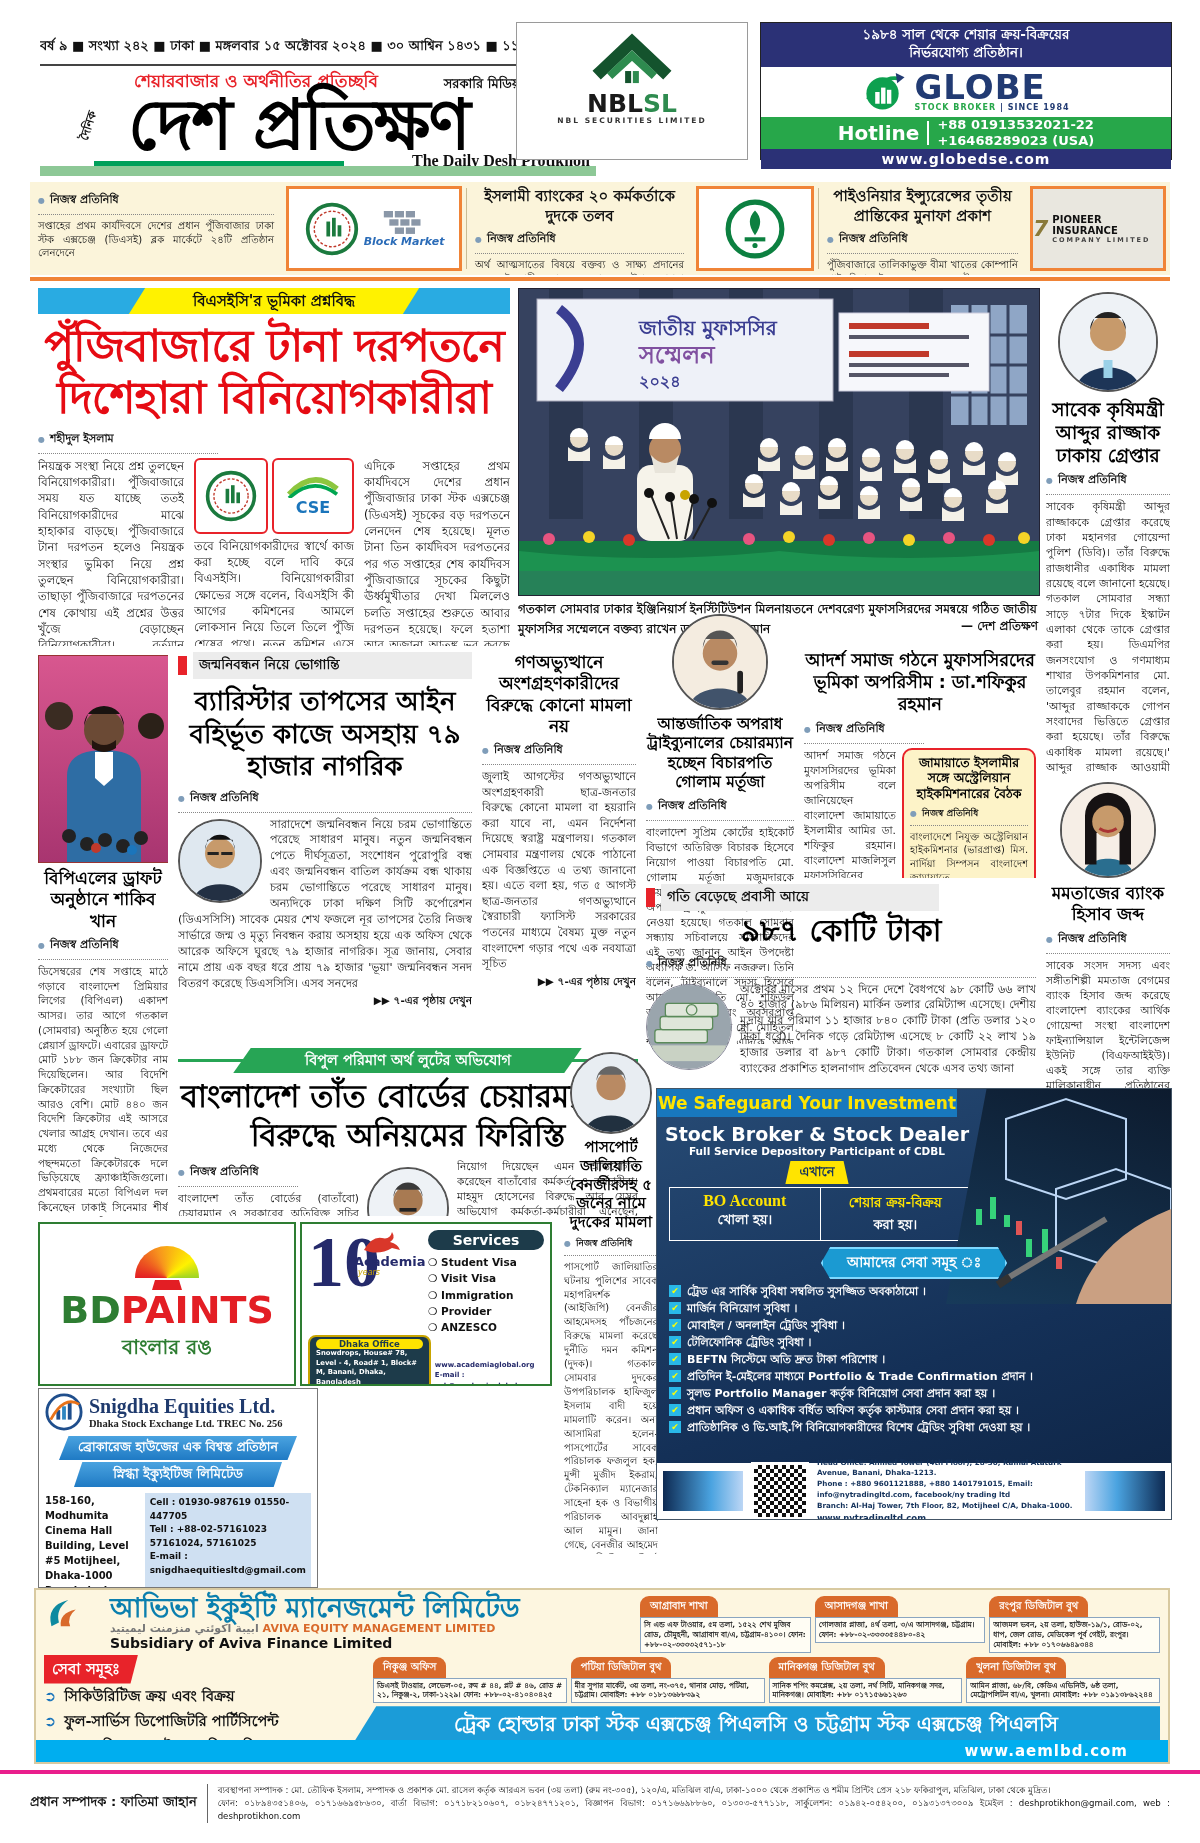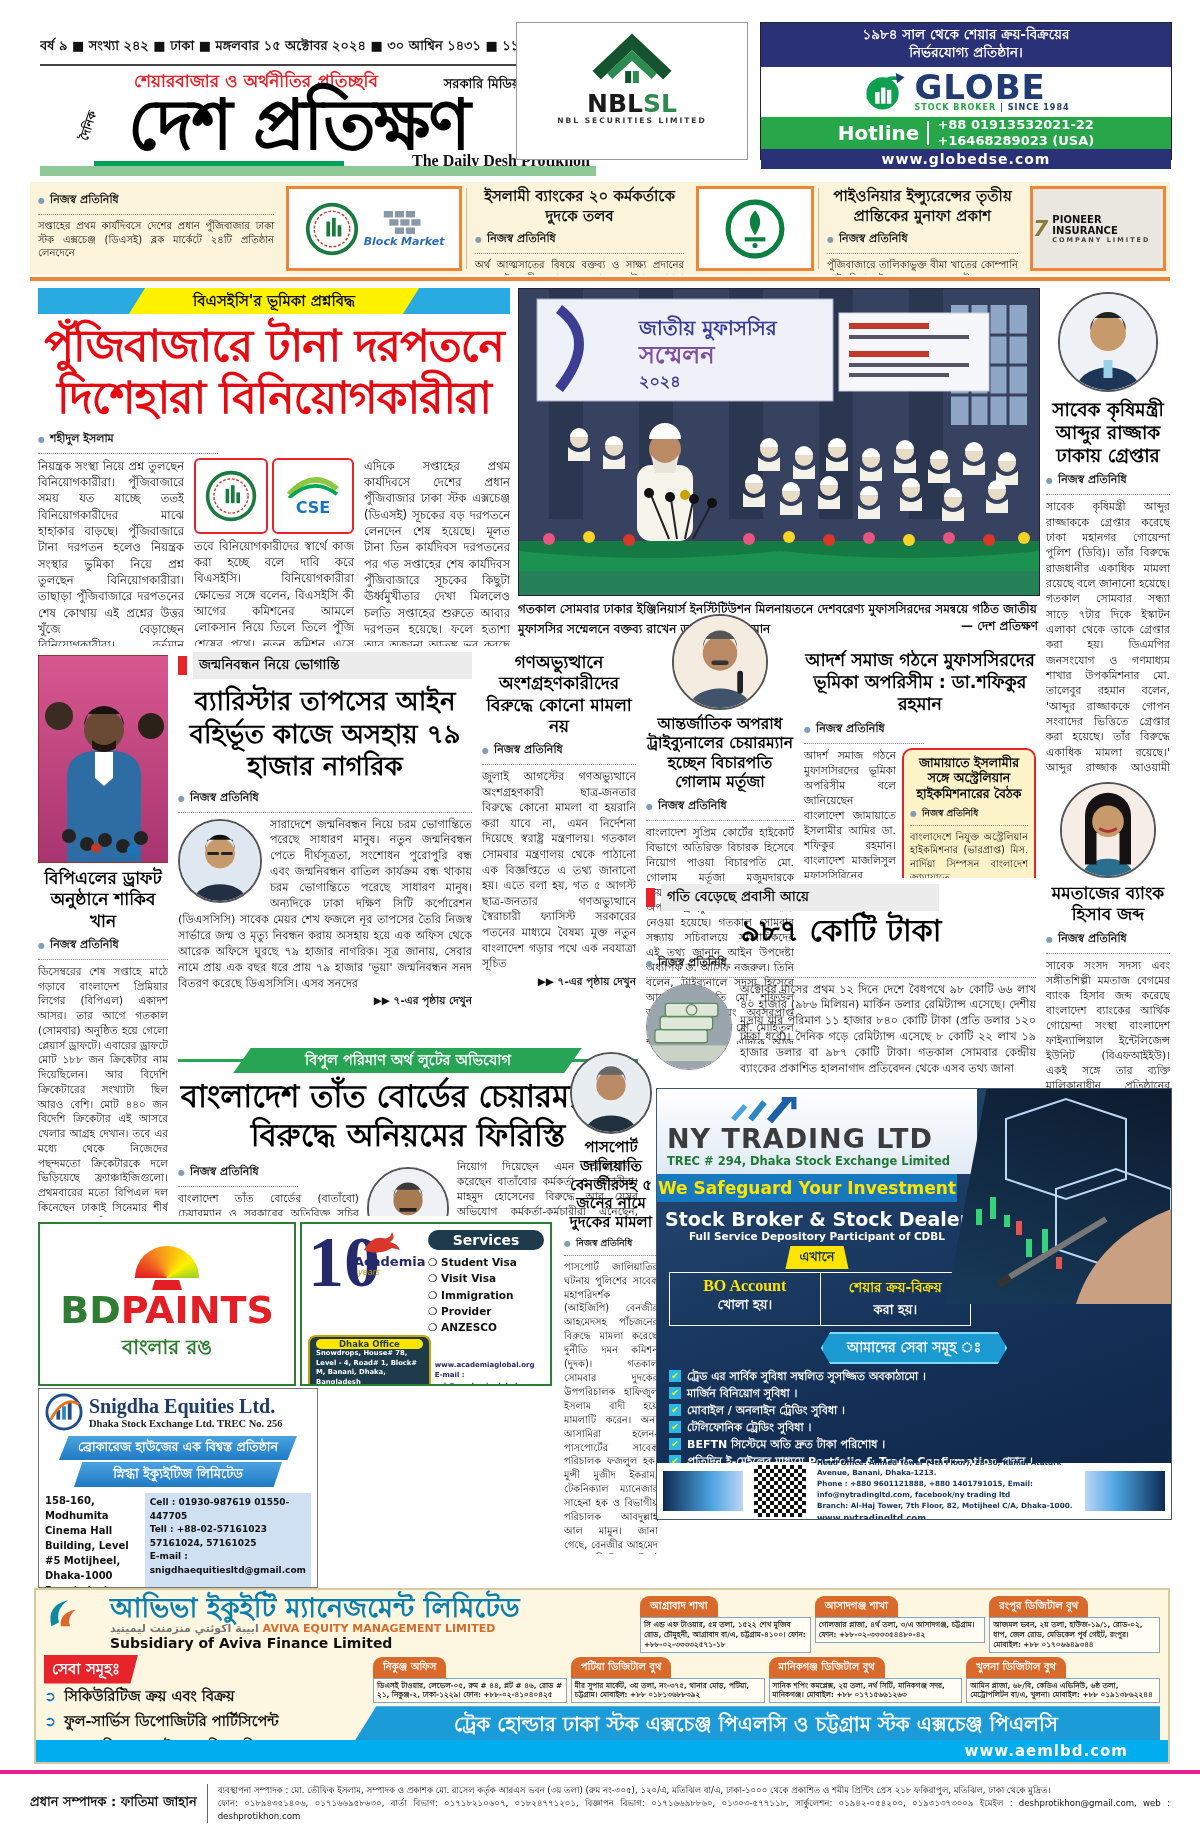--- a/index.html
+++ b/index.html
@@ -585,30 +585,20 @@
           </g>
         <g fill="#e05555">
             <rect x="70" y="132" width="6" height="14"></rect>
             <rect x="110" y="168" width="6" height="12"></rect>
           </g>
         <path d="M225 215 L130 215 Q150 150 225 120 Z" fill="#caa082"></path>
         <path d="M60 190 L160 130" stroke="#777" stroke-width="6"></path>
           <path d="M52 196 L64 188" stroke="#333" stroke-width="8"></path>
       </svg>
     </div>
-    <div style="width:300px;background:linear-gradient(180deg,#fff,#dfeaf5);padding:8px 10px 6px;">
-      <svg viewBox="0 0 90 30" style="width:80px;height:26px;margin-left:60px;">
-        <path d="M6 26 L20 10" stroke="#4aa3e0" stroke-width="6"></path>
-          <path d="M26 26 L42 6" stroke="#2e86c1" stroke-width="7"></path>
-          <path d="M48 28 L70 2" stroke="#1b5fa8" stroke-width="8"></path>
-          <path d="M62 2 L76 2 L76 14" fill="none" stroke="#1b5fa8" stroke-width="6"></path>
-      </svg>
-      <div style="font-size:27px;font-weight:800;color:#3c3c3c;letter-spacing:1px;">NY TRADING LTD</div>
-      <div style="font-size:11.5px;font-weight:800;color:#1e7a34;">TREC # 294, Dhaka Stock Exchange Limited</div>
-    </div>
     <div style="width:300px;background:#1878be;color:#ffe400;font-weight:800;font-size:17px;text-align:center;padding:4px 0;">We Safeguard Your Investment</div>
     <div class="ctr" style="color:#fff;font-weight:800;font-size:19px;margin-top:6px;width:320px;">Stock Broker &amp; Stock Dealer</div>
     <div class="ctr" style="color:#fff;font-weight:bold;font-size:10.5px;width:320px;">Full Service Depository Participant of CDBL</div>
     <div class="ctr" style="width:320px;margin-top:4px;">
       <span style="background:#ffe400;color:#15335c;font-weight:800;font-size:13px;padding:1px 14px;display:inline-block;clip-path:polygon(8% 0,92% 0,100% 100%,0 100%);">এখানে</span>
     </div>
     <div style="display:flex;width:300px;margin:3px 0 0 12px;border:1px solid #fff;">
       <div class="ctr" style="flex:1;padding:4px 2px;border-right:1px solid #fff;">
         <div style="color:#ffe400;font-weight:800;font-size:16px;font-family:'Liberation Serif',serif;">BO Account</div>
         <div style="color:#fff;font-weight:bold;font-size:13px;">খোলা হয়।</div>

